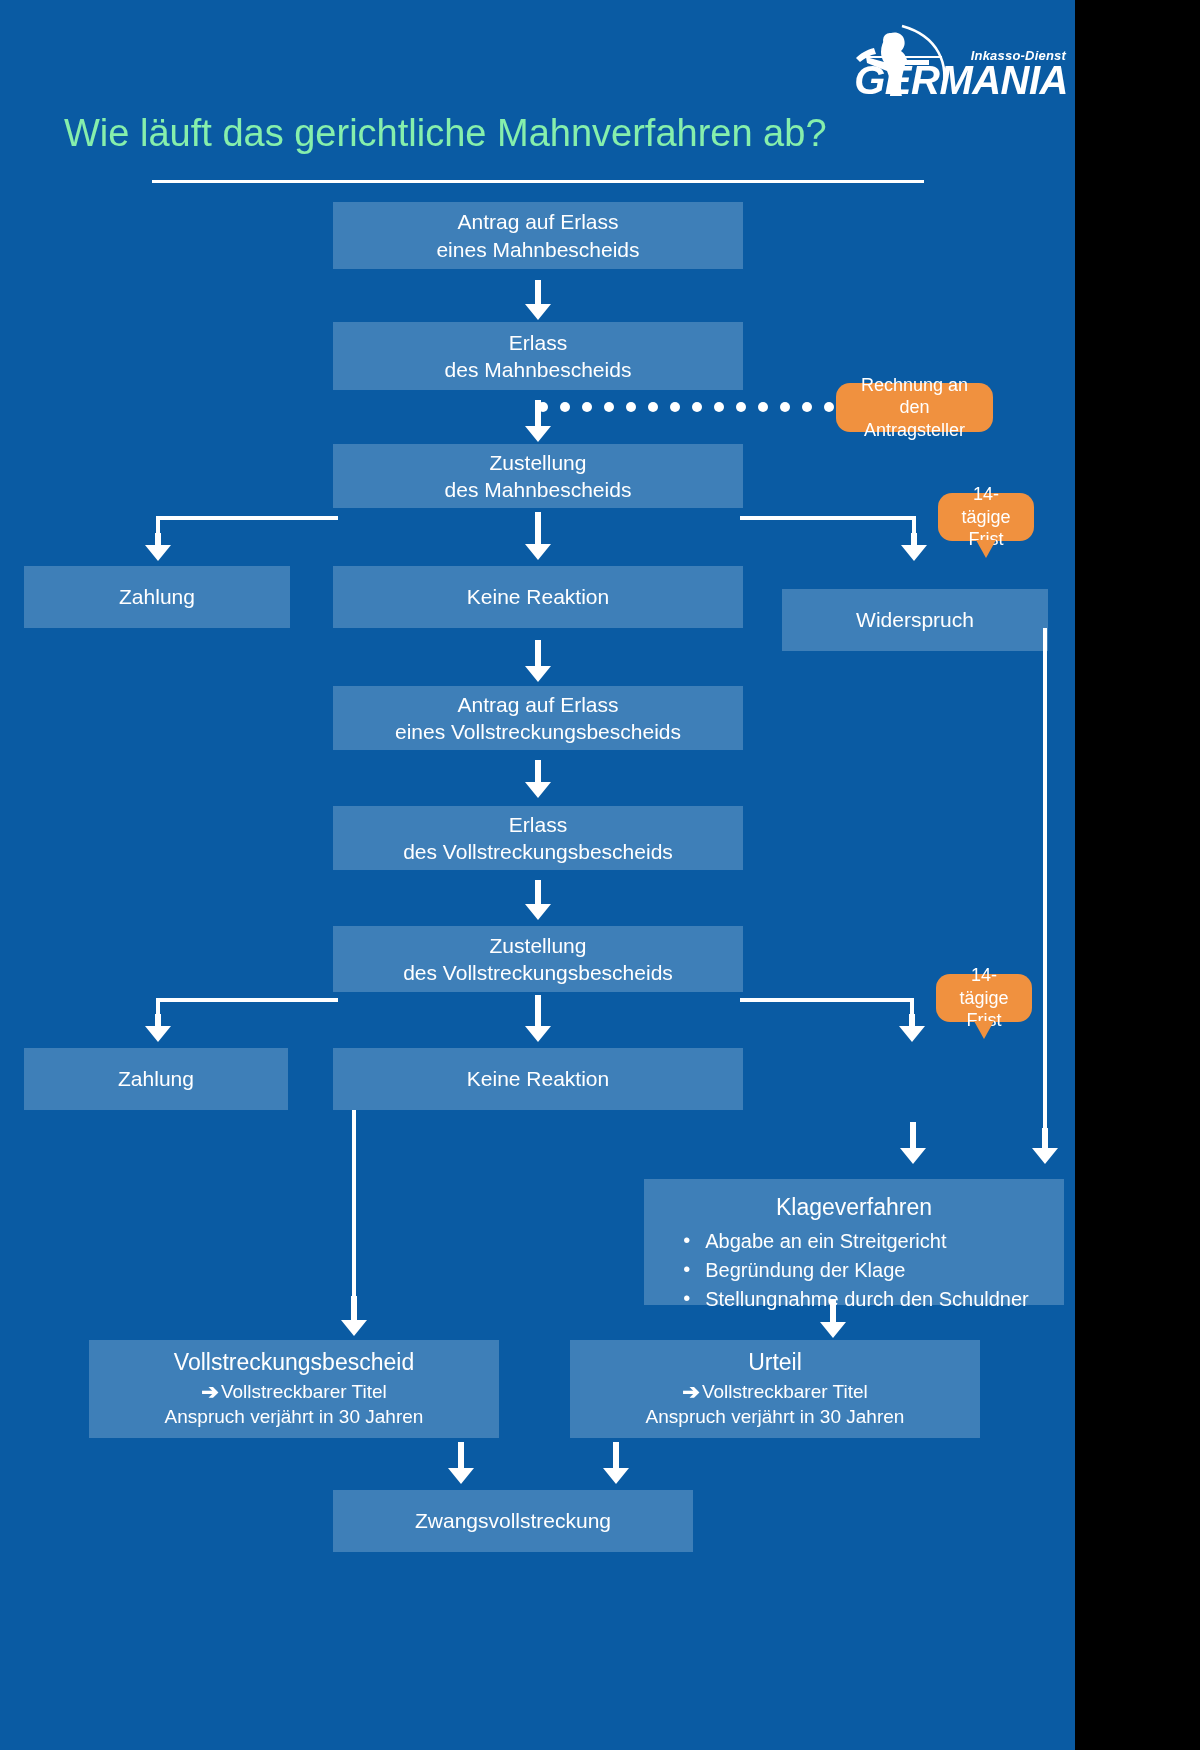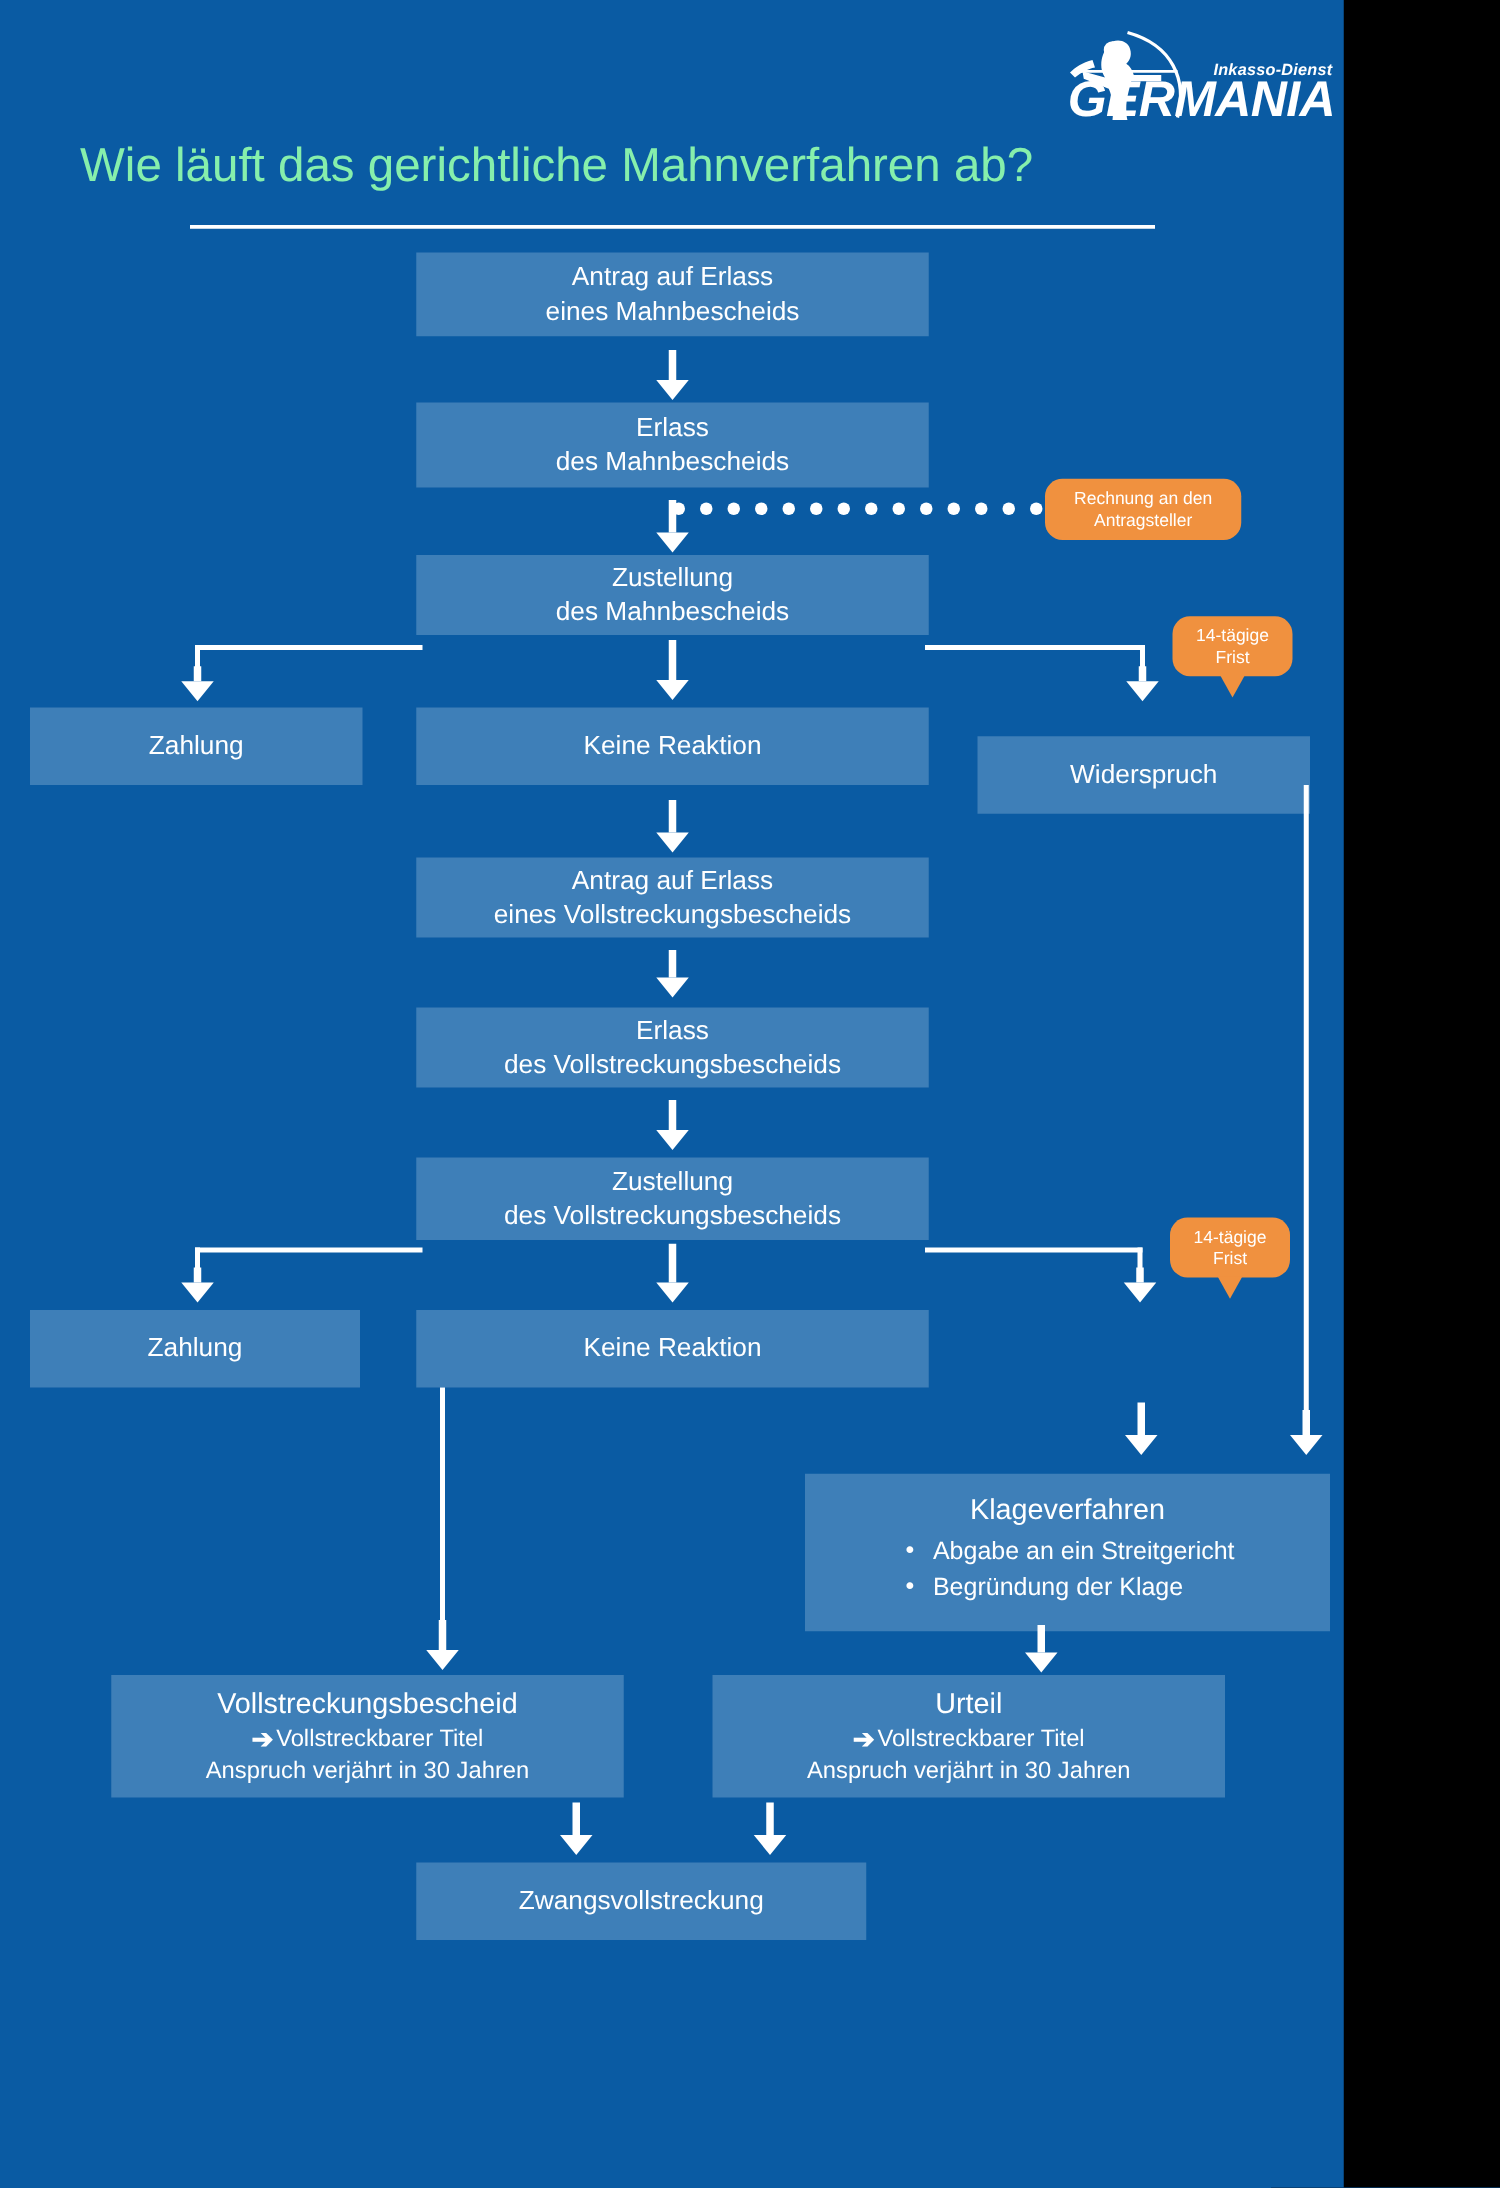--- a/index.html
+++ b/index.html
@@ -119,21 +119,21 @@
     position: absolute;
     background: #f0913f;
     color: #ffffff;
     border-radius: 14px;
     display: flex;
     flex-direction: column;
     align-items: center;
     justify-content: center;
     text-align: center;
     line-height: 1.25;
-    font-size: 14px;
+    font-size: 18px;
     padding: 6px 12px;
   }
   .callout .tail {
     position: absolute;
     bottom: -17px;
     left: 50%;
     margin-left: -10px;
     width: 0; height: 0;
     border-left: 10px solid transparent;
     border-right: 10px solid transparent;
@@ -364,20 +364,21 @@
   <div class="varrow" style="left:900px; top:1122px; height:42px;">
     <div class="shaft" style="height:26px;"></div>
     <div class="head" style="top:26px;"></div>
   </div>
 
   <div class="box" style="left:644px; top:1163px; width:420px; height:126px; justify-content:flex-start; padding-top:14px;margin-top:16px;">
     <span class="ln title-line">Klageverfahren</span>
     <ul class="bullets" style="margin-top:4px;">
       <li>Abgabe an ein Streitgericht</li>
       <li>Begründung der Klage</li>
+      <li>Stellungnahme durch den Schuldner</li>
     </ul>
   </div>
 
   <div class="varrow" style="left:820px; top:1300px; height:38px;">
     <div class="shaft" style="height:22px;"></div>
     <div class="head" style="top:22px;"></div>
   </div>
 
   <div class="box" style="left:89px; top:1340px; width:410px; height:98px;">
     <span class="ln title-line">Vollstreckungsbescheid</span>

